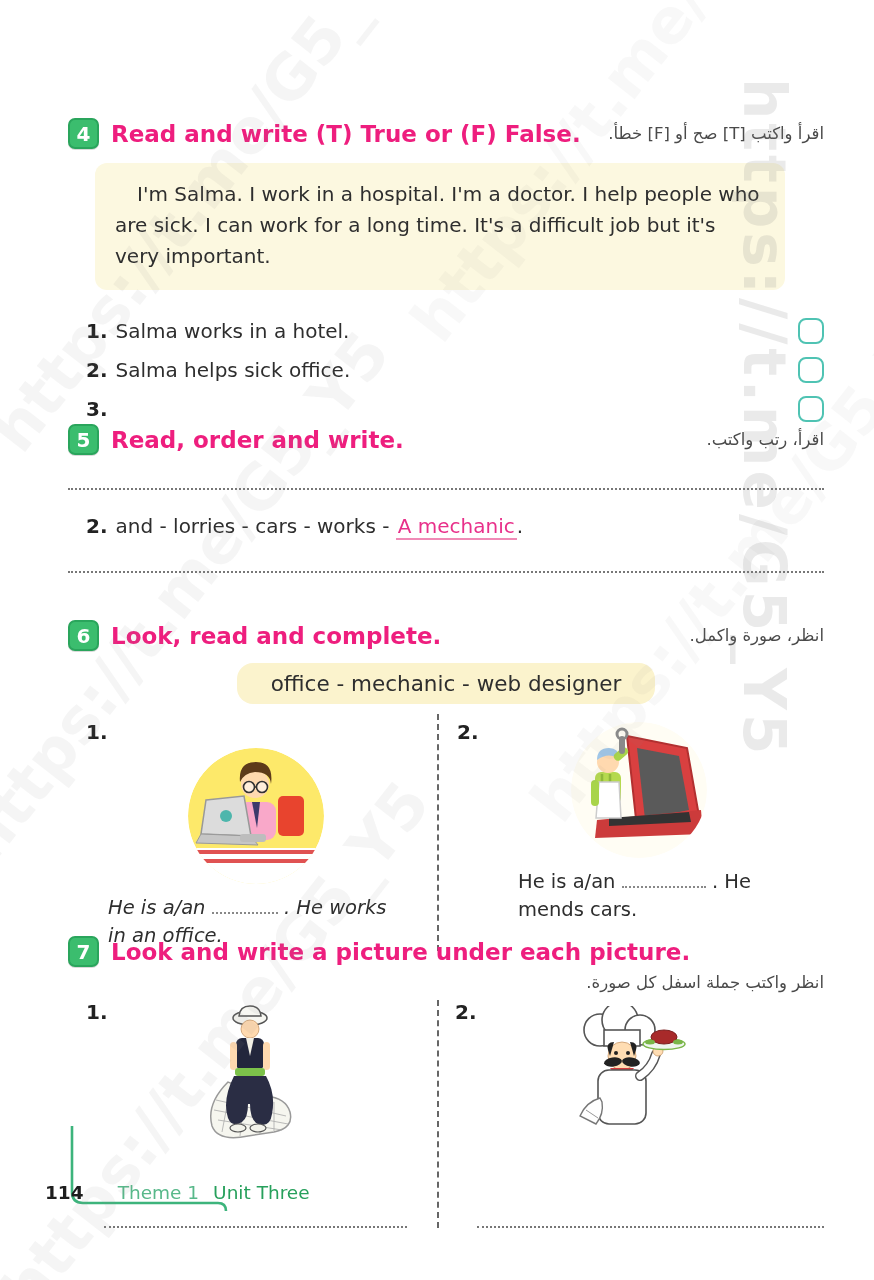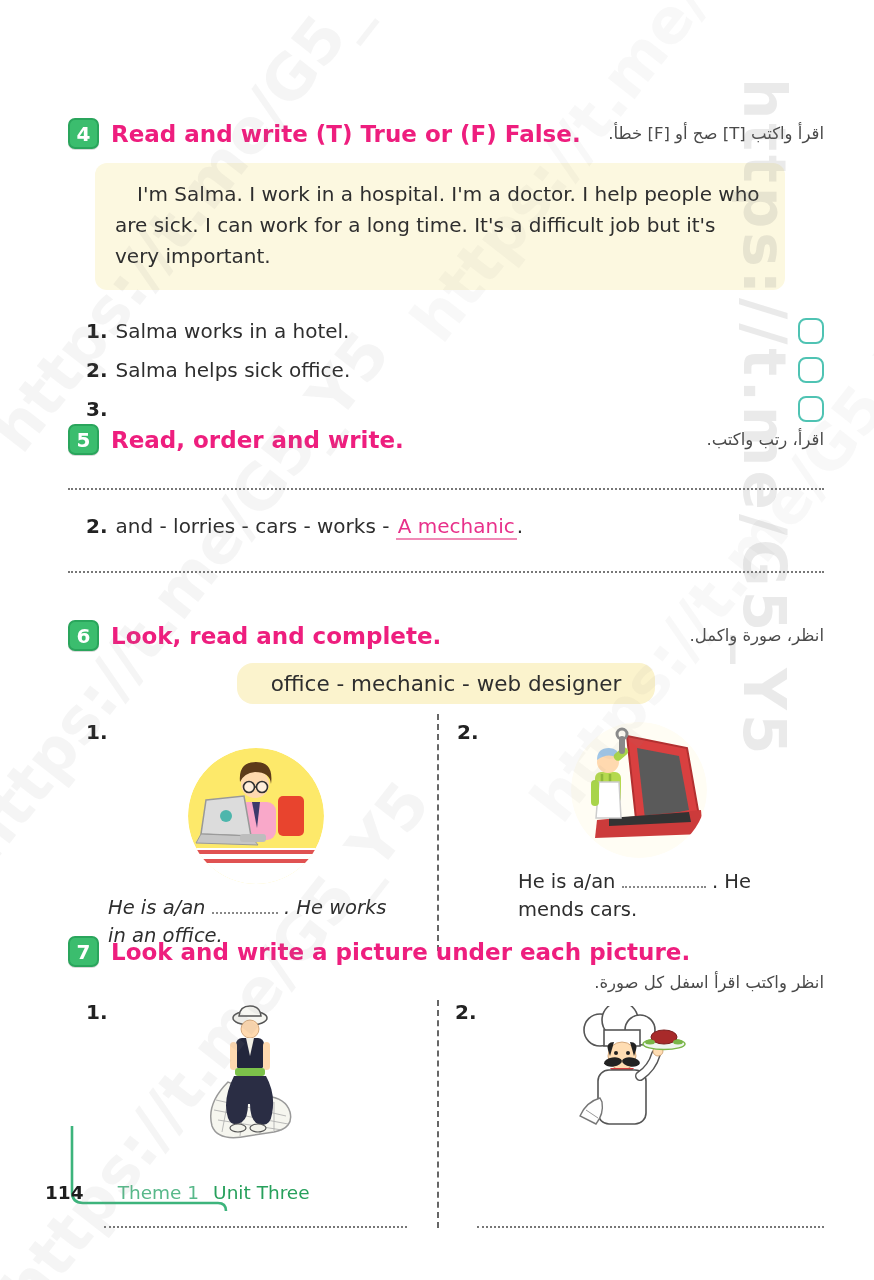--- a/index.html
+++ b/index.html
@@ -267,21 +267,21 @@
         </div>
       </div>
     </div>
   </div>
 
   <div class="sec sec-ex7">
     <div class="ex-header">
       <div class="badge">7</div>
       <div class="ex-title">Look and write a picture under each picture.</div>
     </div>
-    <div class="ar-line">انظر واكتب اقرأ اسفل كل صورة.</div>
+    <div class="ar-line">انظر واكتب جملة اسفل كل صورة.</div>
     <div class="cols7">
       <div class="col7-left">
         <div class="col7-num">1.</div>
         <div class="fig">
           <svg viewBox="0 0 150 160" width="150" height="160">
             <path d="M50,78 Q28,100 34,122 Q40,138 70,132 L96,128 Q116,124 112,108 Q108,94 88,92 Z" fill="#f6f6ef" stroke="#999" stroke-width="1.5"></path>
             <g stroke="#aaa" stroke-width="0.8">
               <line x1="38" y1="96" x2="108" y2="112"></line>
                 <line x1="36" y1="106" x2="110" y2="120"></line>
               <line x1="40" y1="116" x2="104" y2="126"></line>

